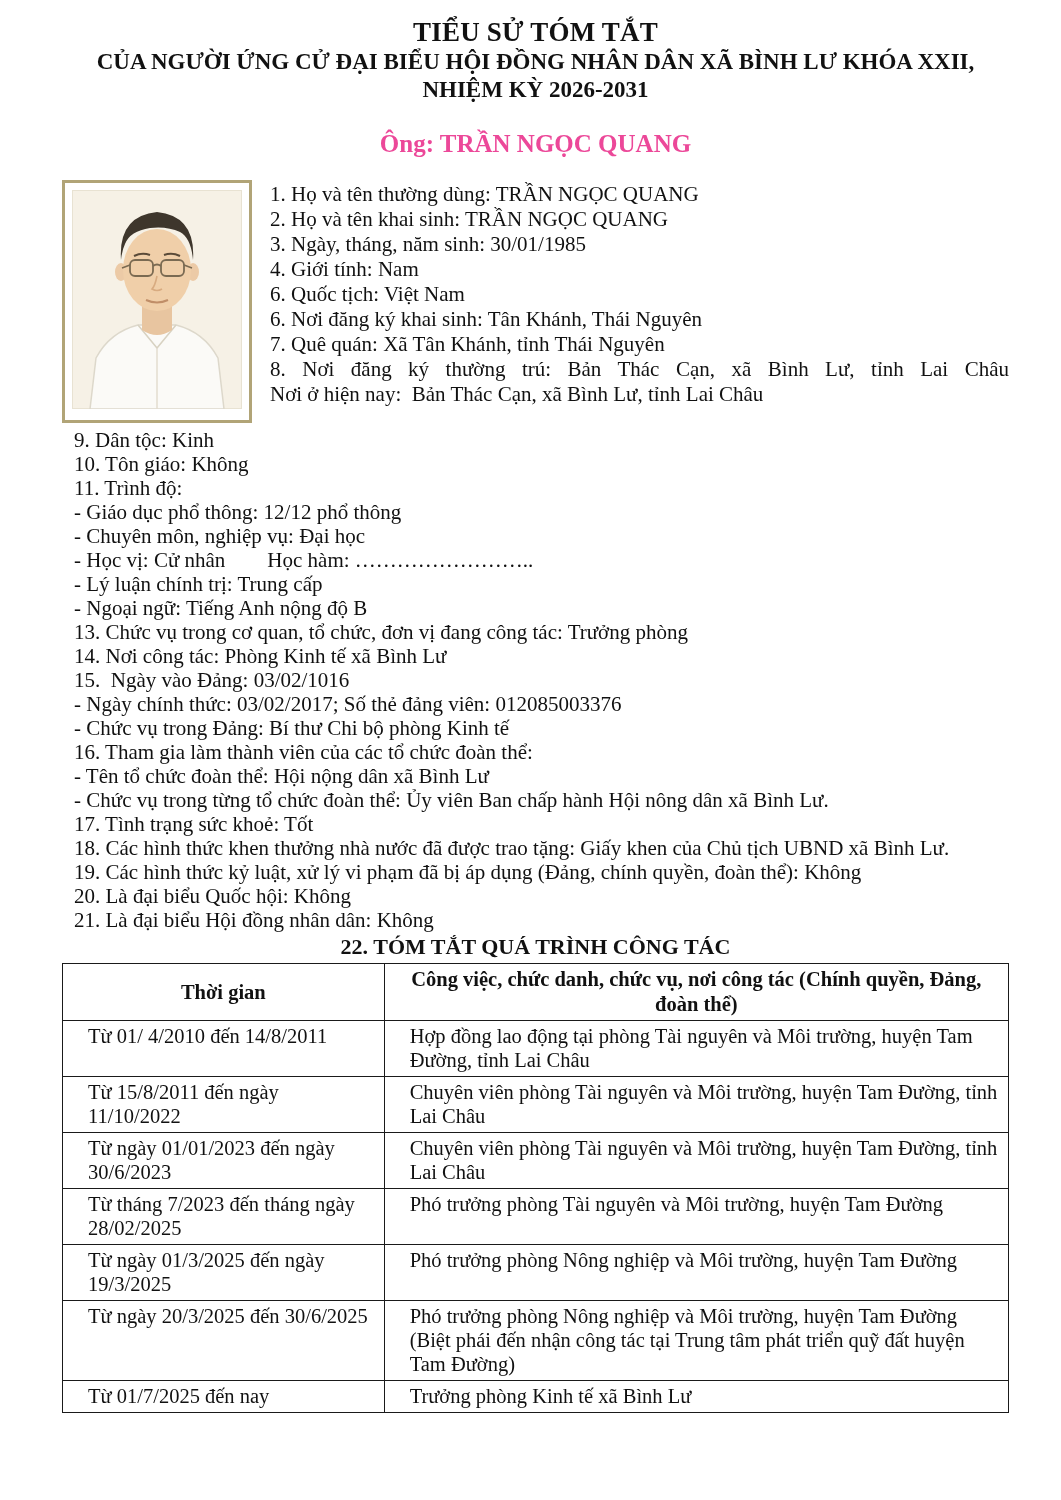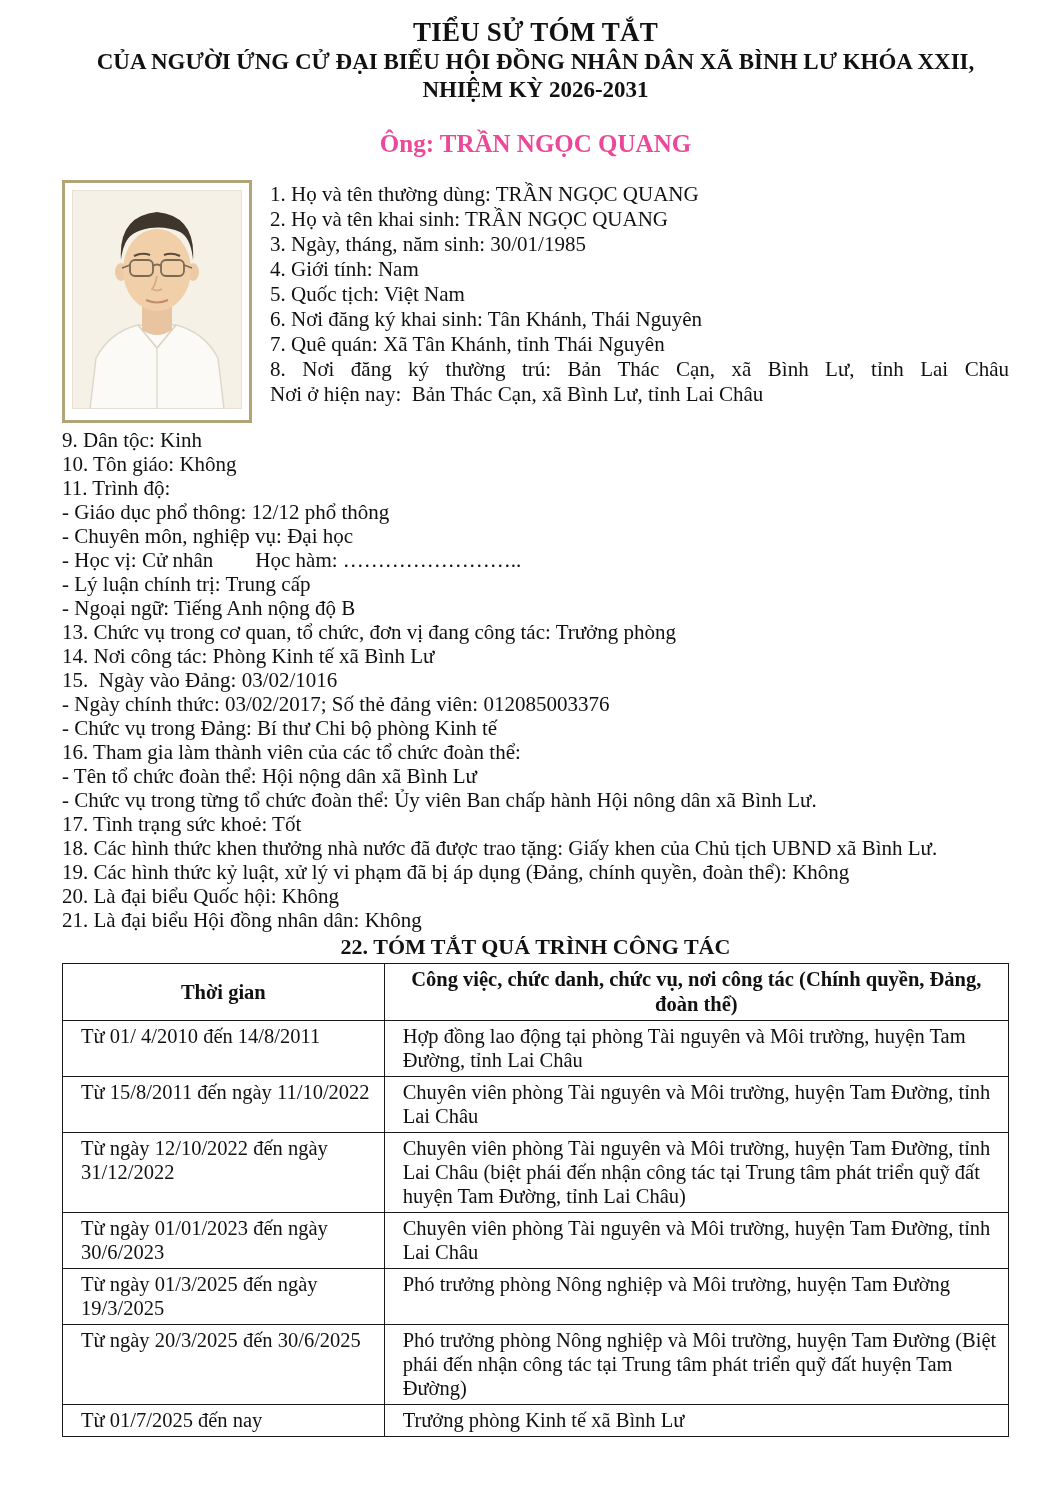--- a/index.html
+++ b/index.html
@@ -32,37 +32,37 @@
     margin-right: 18px;
   }
   .photo-frame svg { width: 100%; height: 100%; display: block; }
   .info-list { flex: 1 1 auto; padding-top: 2px; }
   .line {
     font-size: 21px; line-height: 25px;
     white-space: pre-wrap;
   }
   .line.justify-full { white-space: normal; text-align: justify; text-align-last: justify; }
   .details { margin-top: 5px; }
-  .details .line { line-height: 24px; }
+  .details .line { line-height: 24px; margin-left: 12px; }
   .table-title {
     font-size: 22px; font-weight: bold; line-height: 26px;
     margin-top: 2px;
   }
   table.career {
     width: 100%;
     border-collapse: collapse;
     margin-top: 3px;
     table-layout: fixed;
   }
   table.career th, table.career td {
     border: 1px solid #1a1a1a;
     font-size: 20.5px;
     line-height: 24px;
     vertical-align: top;
-    padding: 3px 10px 4px 18px;
+    padding: 3px 10px 4px 25px;
   }
   table.career th {
     font-weight: bold; text-align: center; vertical-align: middle;
     line-height: 25px; padding: 3px 14px;
   }
   col.c-time { width: 34%; }
   col.c-work { width: 66%; }
 </style>
 </head>
 <body>
@@ -102,21 +102,21 @@
 
       <path d="M85,86 Q83,96 80,99 Q85,102 90,99" fill="none" stroke="#d8ab80" stroke-width="1.6"></path>
       <path d="M74,110 Q85,115 96,110" fill="none" stroke="#c08e68" stroke-width="2"></path>
     </svg>
   </div>
   <div class="info-list">
     <div class="line">1. Họ và tên thường dùng: TRẦN NGỌC QUANG</div>
     <div class="line">2. Họ và tên khai sinh: TRẦN NGỌC QUANG</div>
     <div class="line">3. Ngày, tháng, năm sinh: 30/01/1985</div>
     <div class="line">4. Giới tính: Nam</div>
-    <div class="line">5. Quốc tịch: Việt Nam</div>
+    <div class="line">6. Quốc tịch: Việt Nam</div>
     <div class="line">6. Nơi đăng ký khai sinh: Tân Khánh, Thái Nguyên</div>
     <div class="line">7. Quê quán: Xã Tân Khánh, tỉnh Thái Nguyên</div>
     <div class="line justify-full">8. Nơi đăng ký thường trú: Bản Thác Cạn, xã Bình Lư, tỉnh Lai Châu</div>
     <div class="line">Nơi ở hiện nay:  Bản Thác Cạn, xã Bình Lư, tỉnh Lai Châu</div>
   </div>
 </div>
 
 <div class="details">
   <div class="line">9. Dân tộc: Kinh</div>
   <div class="line">10. Tôn giáo: Không</div>
@@ -157,26 +157,26 @@
   <tbody>
     <tr>
       <td>Từ  01/ 4/2010 đến 14/8/2011</td>
       <td>Hợp đồng lao động tại phòng Tài nguyên và Môi trường, huyện Tam Đường, tỉnh Lai Châu</td>
     </tr>
     <tr>
       <td>Từ 15/8/2011 đến  ngày 11/10/2022</td>
       <td>Chuyên viên phòng Tài nguyên và Môi trường, huyện Tam Đường, tỉnh Lai Châu</td>
     </tr>
     <tr>
-      <td>Từ ngày 12/10/2022 đến ngày 31/12/2022</td>
-      <td>Chuyên viên phòng Tài nguyên và Môi trường, huyện Tam Đường, tỉnh Lai Châu (biệt phái đến nhận công tác tại Trung tâm phát triển quỹ đất huyện Tam Đường, tỉnh Lai Châu)</td>
+      <td>Từ ngày 01/01/2023 đến ngày 30/6/2023</td>
+      <td>Chuyên viên phòng Tài nguyên và Môi trường, huyện Tam Đường, tỉnh Lai Châu</td>
     </tr>
     <tr>
-      <td>Từ ngày 01/01/2023 đến ngày 30/6/2023</td>
-      <td>Chuyên viên phòng Tài nguyên và Môi trường, huyện Tam Đường, tỉnh Lai Châu</td>
+      <td>Từ tháng 7/2023 đến tháng ngày 28/02/2025</td>
+      <td>Phó trưởng phòng Tài nguyên và Môi trường, huyện Tam Đường</td>
     </tr>
     <tr>
       <td>Từ ngày 01/3/2025 đến ngày 19/3/2025</td>
       <td>Phó trưởng phòng Nông nghiệp và Môi trường, huyện Tam Đường</td>
     </tr>
     <tr>
       <td>Từ ngày 20/3/2025 đến 30/6/2025</td>
       <td>Phó trưởng phòng Nông nghiệp và Môi trường, huyện Tam Đường (Biệt phái đến nhận công tác tại Trung tâm phát triển quỹ đất huyện Tam Đường)</td>
     </tr>
     <tr>

